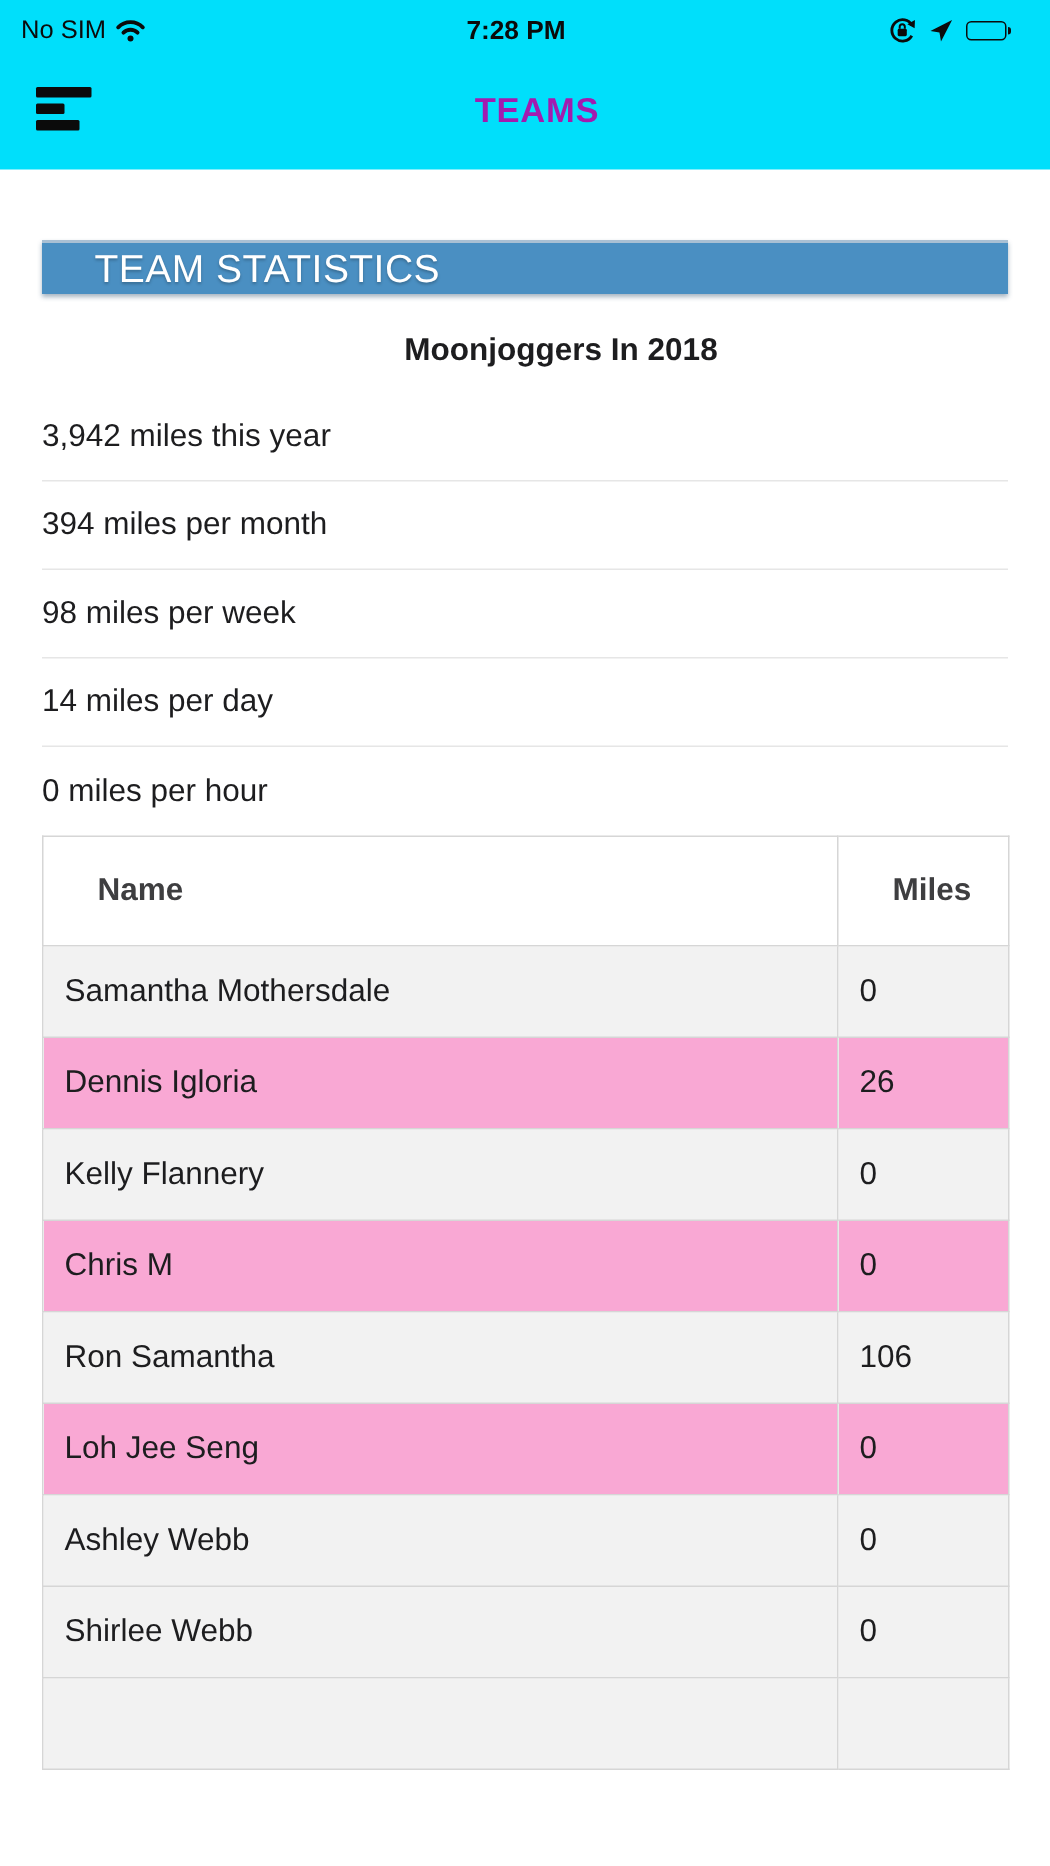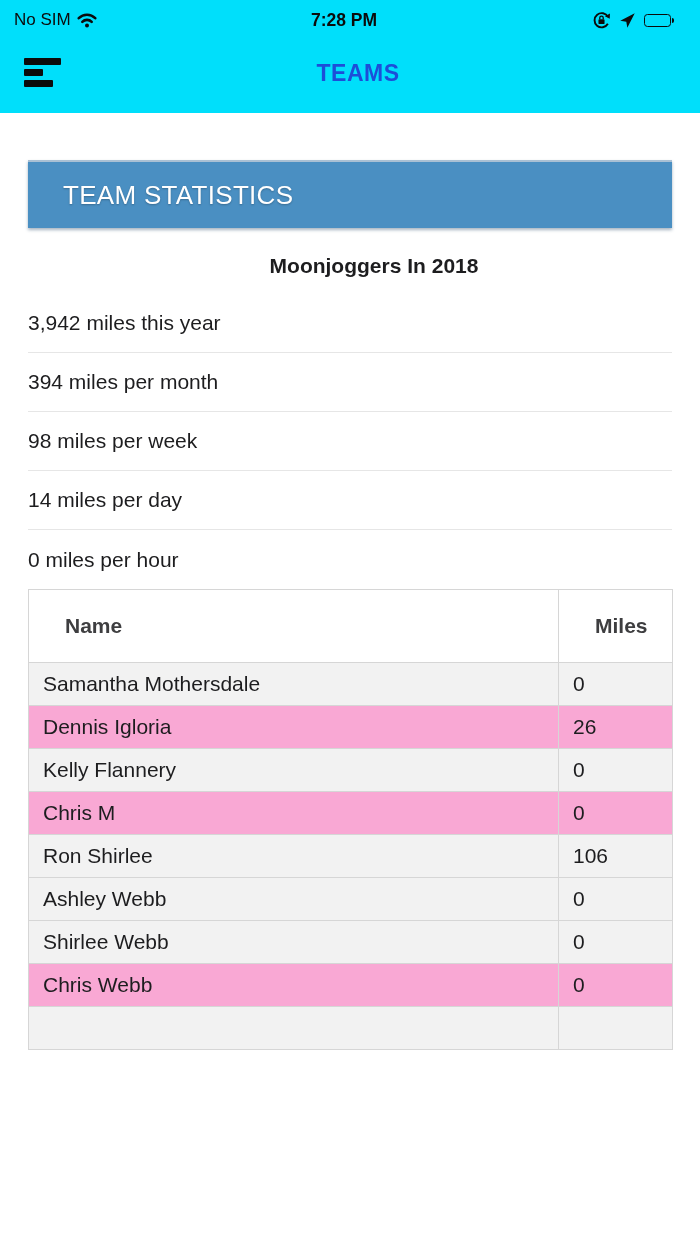--- a/index.html
+++ b/index.html
@@ -53,21 +53,21 @@
     background: var(--status-bar-bg, #00dffb);
     position: relative;
     display: flex;
     align-items: center;
     justify-content: center;
   }
   .nav-title {
     font-size: 23px;
     font-weight: bold;
     letter-spacing: 0.5px;
-    color: #1d4ed8;
+    color: #a21caf;
     margin-top: -6px;
     margin-left: 16px;
   }
   .menu-btn {
     position: absolute;
     left: 18px;
     top: 12px;
     background: transparent;
     border: none;
     cursor: pointer;
@@ -76,21 +76,21 @@
   .menu-bar { height: 7px; background: #0b0b0b; border-radius: 1px; }
   .menu-bar.b1 { width: 37px; margin-bottom: 4px; }
   .menu-bar.b2 { width: 19px; margin-bottom: 4px; }
   .menu-bar.b3 { width: 29px; }
 
   
   .content { background: #ffffff; }
 
   .section-header {
     margin: 47px 28px 0 28px;
-    height: 68px;
+    height: 36px;
     background: var(--section-header-bg, #4a8fc2);
     border-top: 2px solid #a9c0d4;
     box-shadow: 0 2px 3px rgba(60, 90, 120, 0.45);
     display: flex;
     align-items: center;
     padding-left: 35px;
   }
   .section-header span {
     color: var(--section-header-text, #ffffff);
     font-size: 26px;
@@ -134,21 +134,21 @@
     overflow: hidden;
     white-space: nowrap;
   }
   .members-table th {
     height: 73px;
     font-weight: bold;
     color: var(--text-header, #3e3e40);
     padding-left: 36px;
   }
   .members-table td {
-    height: 43px;
+    height: 61px;
     color: var(--text-primary, #1d1d1f);
   }
   .members-table col.c-name  { width: 530px; }
   .members-table col.c-miles { width: 114px; }
   .members-table tr.odd td { background: var(--row-alt-bg, #f2f2f2); }
   .members-table tr.even td { background: #f9a8d4; }
 </style>
 </head>
 <body>
 
@@ -236,33 +236,33 @@
           </tr>
           <tr class="odd">
             <td>Kelly Flannery</td>
             <td>0</td>
           </tr>
           <tr class="even">
             <td>Chris M</td>
             <td>0</td>
           </tr>
           <tr class="odd">
-            <td>Ron Shirlee</td>
+            <td>Ron Samantha</td>
             <td>106</td>
           </tr>
+          <tr class="even">
+            <td>Loh Jee Seng</td>
+            <td>0</td>
+          </tr>
           <tr class="odd">
             <td>Ashley Webb</td>
             <td>0</td>
           </tr>
           <tr class="odd">
             <td>Shirlee Webb</td>
-            <td>0</td>
-          </tr>
-          <tr class="even">
-            <td>Chris Webb</td>
             <td>0</td>
           </tr>
           <tr class="odd">
             <td></td>
             <td></td>
           </tr>
         </tbody>
     </table>
 
   </div>

